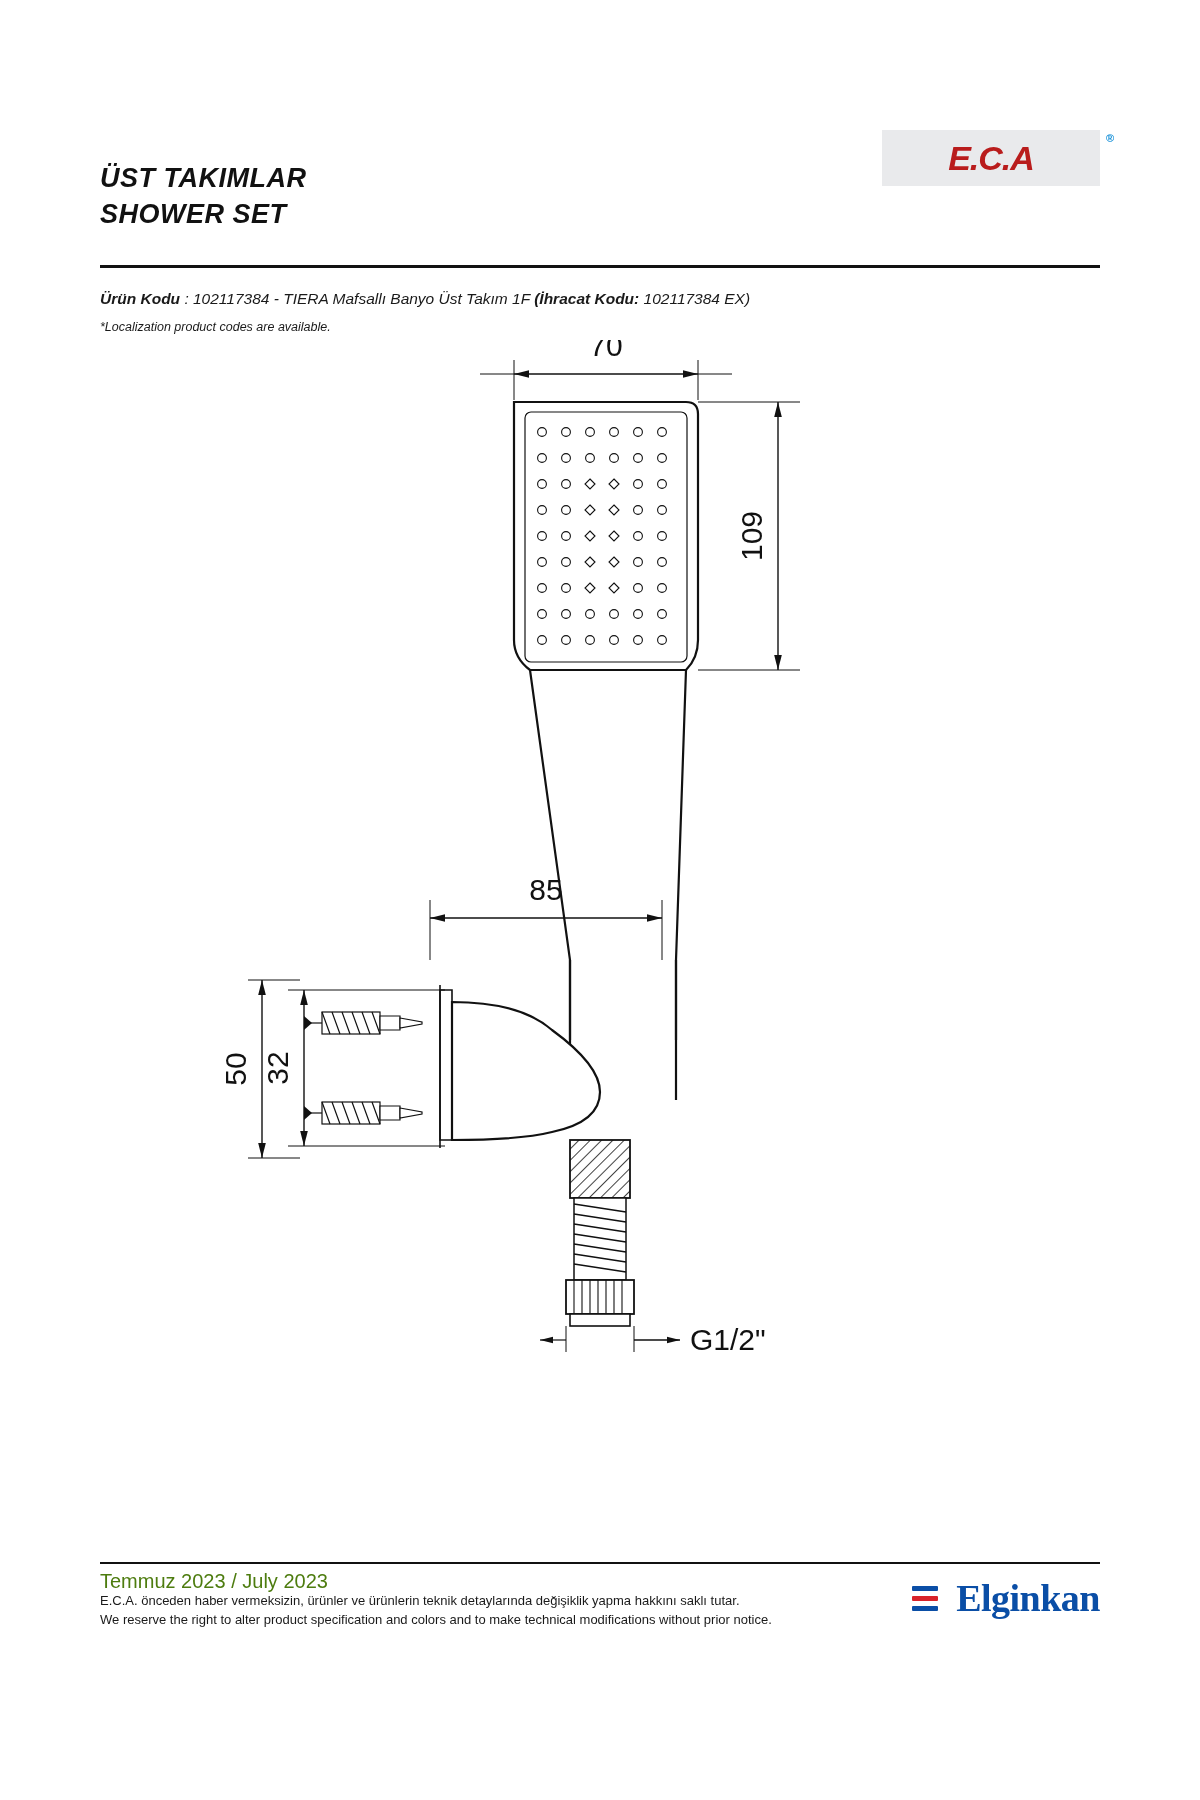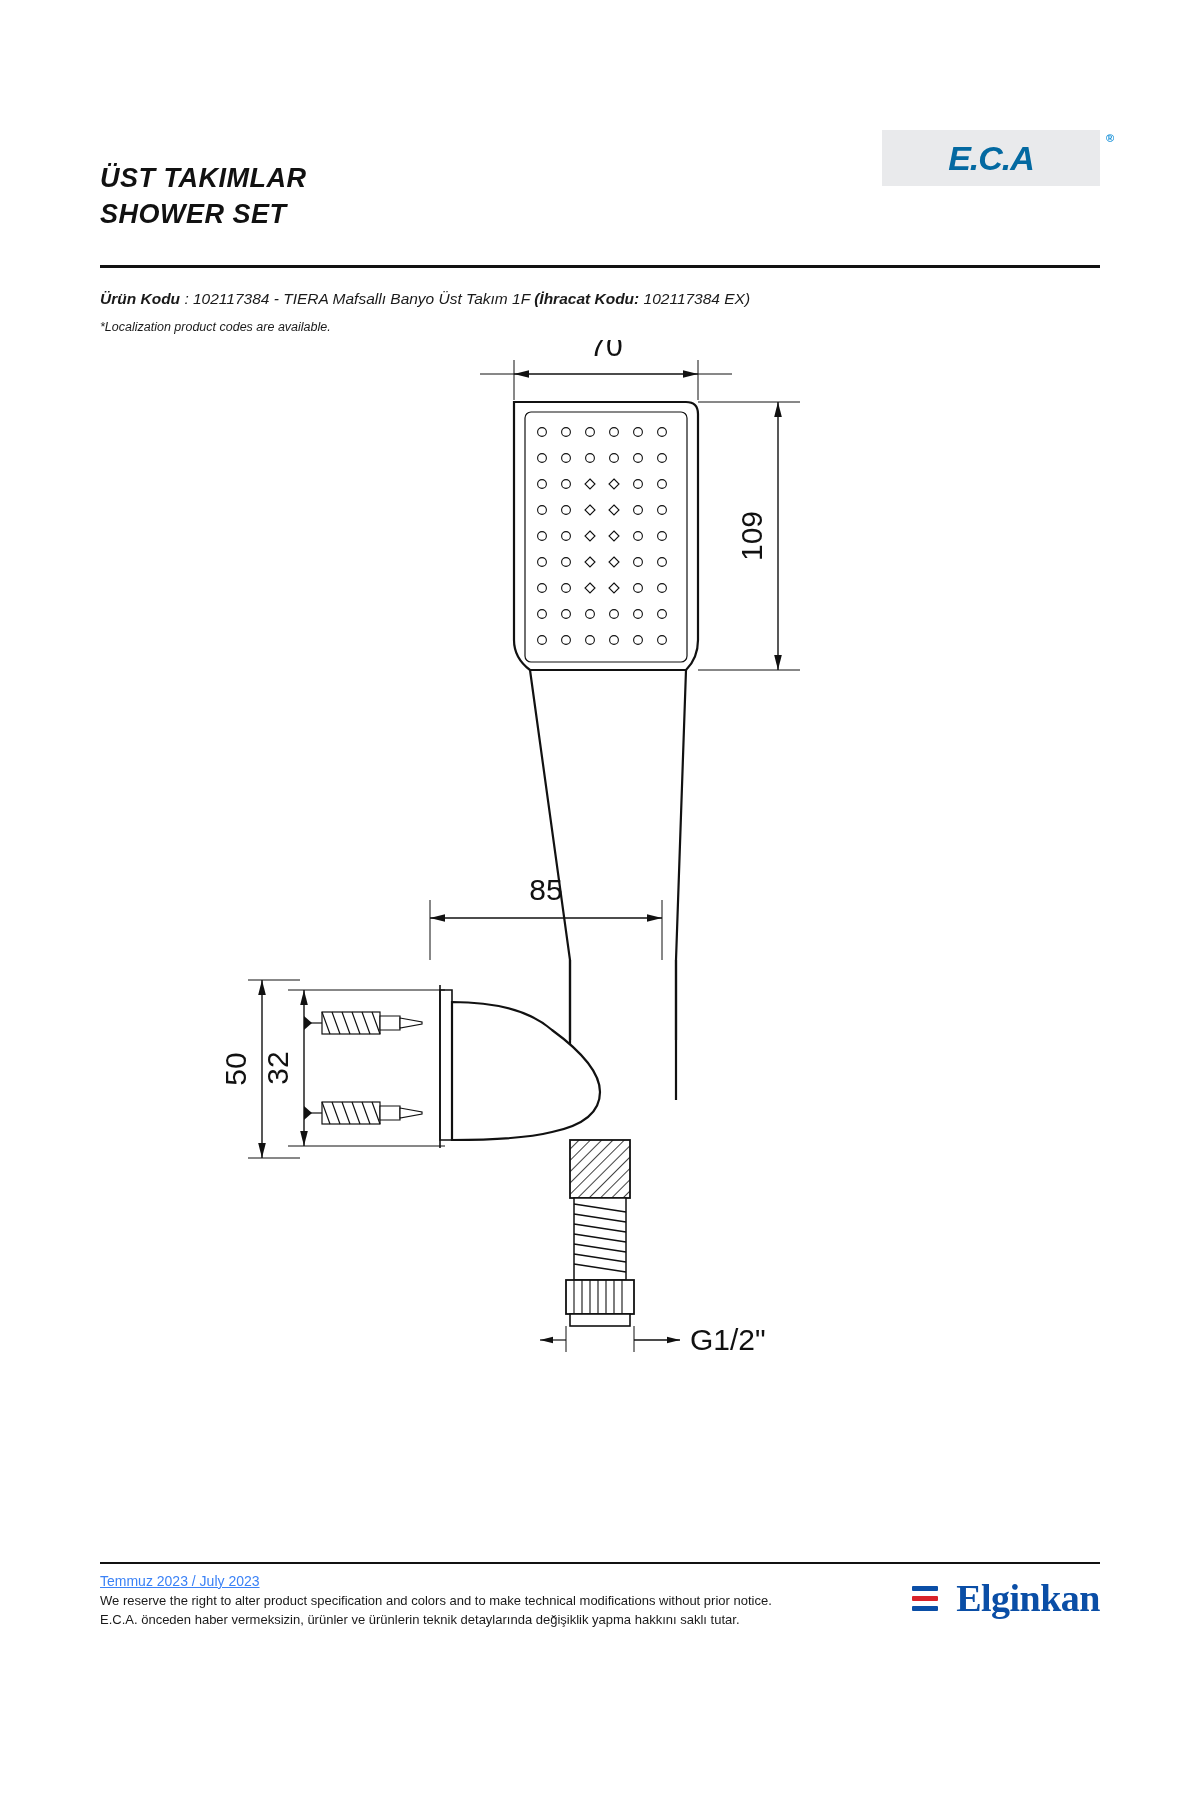--- a/index.html
+++ b/index.html
@@ -53,21 +53,21 @@
     background: #e9eaec;
     display: flex;
     align-items: center;
     justify-content: center;
   }
   .logo-text {
     font-family: "Liberation Sans", sans-serif;
     font-weight: bold;
     font-style: italic;
     font-size: 34px;
-    color: #0369a1;
+    color: #b91c1c;
     letter-spacing: -1px;
     position: relative;
   }
   .logo-reg {
     position: absolute;
     right: -14px;
     top: 2px;
     font-size: 11px;
     font-style: normal;
     font-weight: bold;
@@ -128,23 +128,22 @@
   }
   .footer {
     position: absolute;
     left: 100px;
     top: 1572px;
     width: 1000px;
     font-size: 13.5px;
     line-height: 19px;
   }
   .footer .date {
-    font-size: 14px;
-    color: #3b82f6;
-    text-decoration: underline;
+    font-size: 20px;
+    color: #4d7c0f;
   }
   .footer .web {
     font-weight: bold;
     color: #0a4ea6;
     font-size: 14px;
   }
   .footer .disc {
     font-size: 13px;
     color: #1a1a1a;
   }
@@ -372,22 +371,22 @@
       <text id="dim-50" x="146" y="729" text-anchor="middle" font-family="Liberation Sans, sans-serif" font-size="30" fill="#111" transform="rotate(-90 146 729)">50</text>
       <text id="dim-32" x="188" y="728" text-anchor="middle" font-family="Liberation Sans, sans-serif" font-size="30" fill="#111" transform="rotate(-90 188 728)">32</text>
       <text id="dim-g12" x="590" y="1010" text-anchor="start" font-family="Liberation Sans, sans-serif" font-size="30" fill="#111">G1/2"</text>
     </svg>
   </div>
 
   <div class="rule-bottom"></div>
 
   <div class="footer">
     <div class="date">Temmuz 2023 / July 2023</div>
+    <div class="disc">E.C.A. önceden haber vermeksizin, ürünler ve ürünlerin teknik detaylarında değişiklik yapma hakkını saklı tutar.</div>
     <div class="disc">We reserve the right to alter product specification and colors and to make technical modifications without prior notice.</div>
-    <div class="disc">E.C.A. önceden haber vermeksizin, ürünler ve ürünlerin teknik detaylarında değişiklik yapma hakkını saklı tutar.</div>
 
     <div class="elginkan">
       <span class="elg-mark">
         <i></i>
           <i class="red"></i>
           <i></i>
       </span>
       <span class="elg-text">Elginkan</span>
     </div>
   </div>

